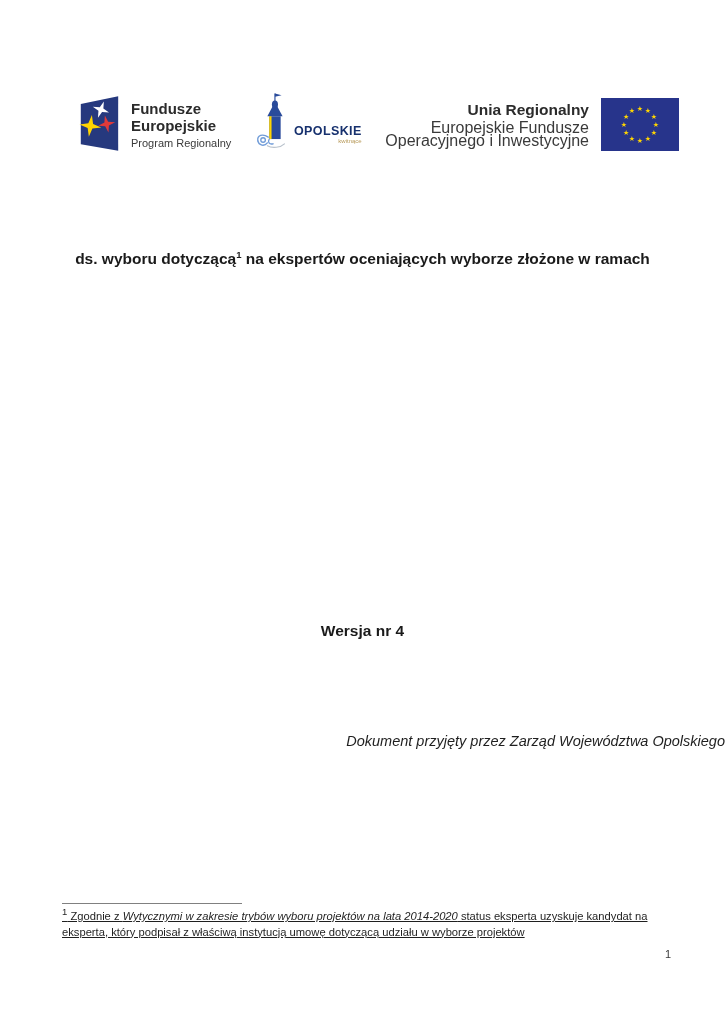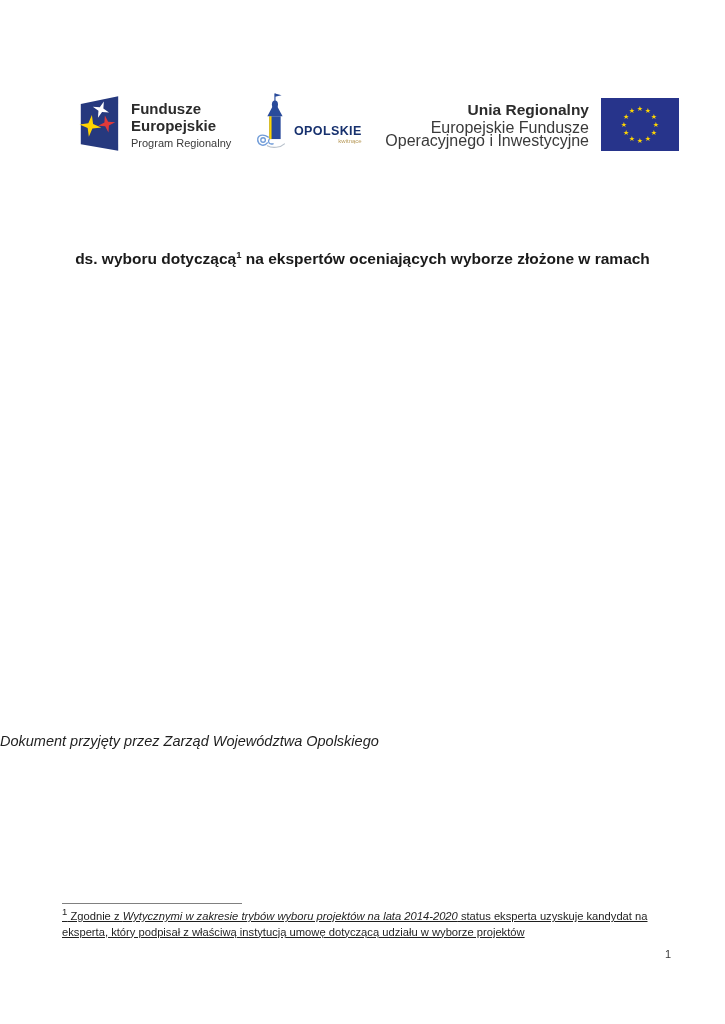--- a/index.html
+++ b/index.html
@@ -54,21 +54,21 @@
   }
   .title-block sup, .footnote sup { font-size:9.5px; vertical-align:super; line-height:0; }
 
   .version {
     position:absolute; top:622px; left:0; right:0;
     text-align:center; font-weight:bold; font-size:15.5px;
   }
 
   .adoption {
     position:absolute; top:728px; left:0; right:0;
-    text-align:left; font-style:italic;
+    text-align:right; font-style:italic;
     font-size:14.5px; line-height:27.5px; color:#1f1f1f;
   }
 
   .footnote-rule {
     position:absolute; top:903px; left:62px; width:180px;
     border-top:1.6px solid #808080;
   }
   .footnote {
     position:absolute; top:909px; left:62px; width:606px;
     font-size:11.2px; line-height:15.5px; color:#1f1f1f;text-decoration:underline;
@@ -142,20 +142,21 @@
         <text class="eu-star" x="25.1" y="21" text-anchor="middle">★</text>
         <text class="eu-star" x="31" y="15.1" text-anchor="middle">★</text>
       </svg>
     </div>
   </div>
 
   <div class="title-block">
     <div><span>ds. wyboru dotyczącą</span><sup>1</sup><span> na ekspertów oceniających wyborze złożone w ramach</span></div>
   </div>
 
+  <div class="version">Wersja nr 4</div>
 
   <div class="adoption">
     <div>Dokument przyjęty przez Zarząd Województwa Opolskiego</div>
   </div>
 
   <div class="footnote-rule"></div>
   <div class="footnote"><sup>1</sup><span> Zgodnie z </span><span class="it">Wytycznymi w zakresie trybów wyboru projektów na lata 2014-2020</span><span> status eksperta uzyskuje kandydat na eksperta, który podpisał z właściwą instytucją umowę dotyczącą udziału w wyborze projektów</span></div>
 
   <div class="page-number">1</div>
 

